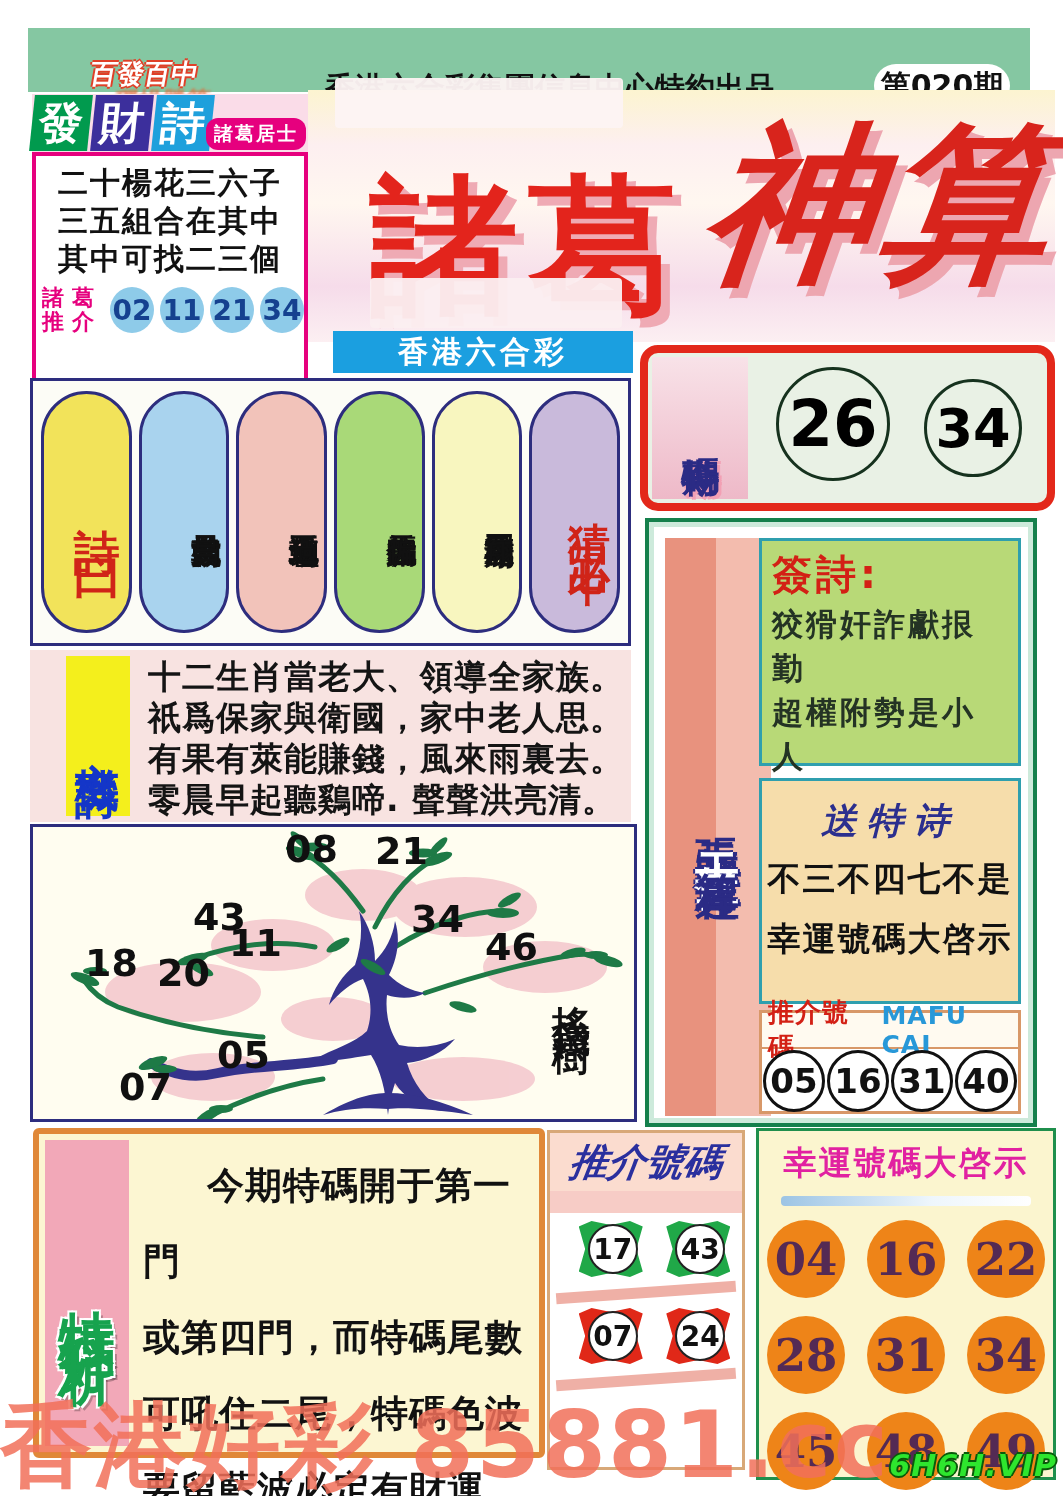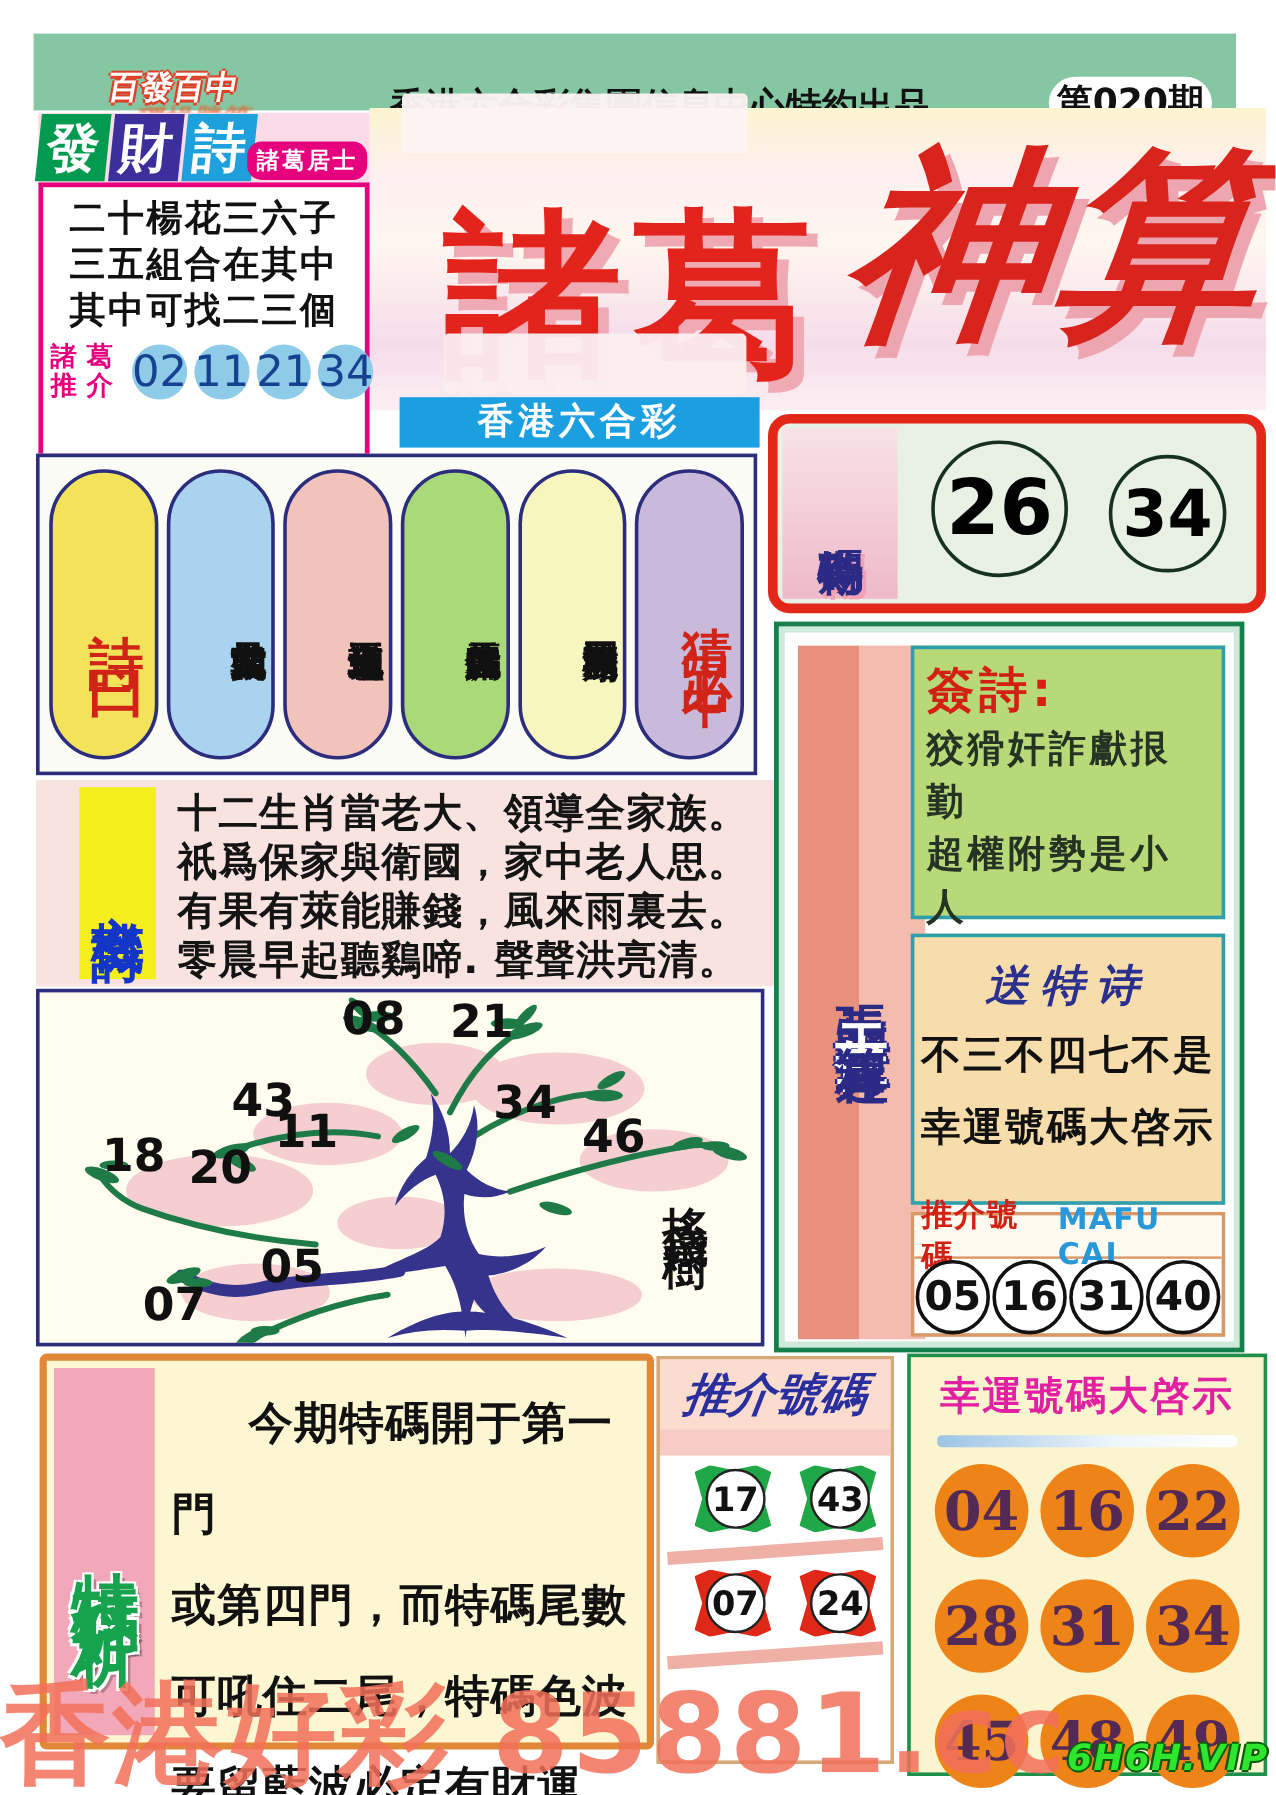--- a/index.html
+++ b/index.html
@@ -34,22 +34,22 @@
   .facai-tile{width:58px;height:56px;margin-right:3px;color:#fff;font-size:44px;font-weight:900;
               display:flex;align-items:center;justify-content:center;transform:skewX(-6deg);}
   .tile-g{background:#019a4e;} .tile-p{background:#3c2f9c;} .tile-c{background:#1ea0dc;}
   .jushi-badge{position:absolute;right:2px;bottom:2px;background:#e6007e;color:#fff;font-size:19px;
                font-weight:700;padding:3px 8px;border-radius:12px;letter-spacing:2px;}
   .facai-body{left:32px;top:152px;width:268px;height:214px;border:4px solid #e6007e;background:#fff;padding-top:8px;}
   .facai-line{font-size:30px;font-weight:900;color:#111;text-align:center;letter-spacing:2px;line-height:38px;}
   .facai-tj{display:flex;align-items:center;margin:8px 0 0 6px;}
   .tj-grid{display:grid;grid-template-columns:26px 26px;gap:0 4px;margin-right:6px;}
   .tj-grid span{color:#e6007e;font-size:22px;font-weight:900;line-height:24px;}
-  .tj-ball{width:46px;height:46px;border-radius:50%;background:#8ecbe9;color:#15418f;font-size:36px;
-           font-weight:400;display:flex;align-items:center;justify-content:center;margin-left:6px;}
+  .tj-ball{width:46px;height:46px;border-radius:50%;background:#8ecbe9;color:#15418f;font-size:28px;
+           font-weight:700;display:flex;align-items:center;justify-content:center;margin-left:6px;}
 
   
   .special-box{left:640px;top:345px;width:399px;height:150px;border:8px solid #e3281a;border-radius:18px;
                background:#e9f1e5;}
   .special-strip{position:absolute;left:4px;top:4px;width:96px;height:142px;
                  background:linear-gradient(180deg,#f8e2e8,#eeb9c8);display:flex;align-items:center;justify-content:center;}
   .special-label{writing-mode:vertical-rl;text-orientation:upright;font-size:38px;font-weight:900;
                  color:#2b2b85;text-shadow:3px 3px 0 #f2a0b4;letter-spacing:0px;}
   .sp-circle{position:absolute;border:3px solid #16321e;border-radius:50%;display:flex;align-items:center;
              justify-content:center;color:#000000;font-weight:700;background:transparent;}
@@ -61,21 +61,21 @@
               display:flex;gap:7px;padding:10px 8px;box-sizing:border-box;}
   .pill{flex:1;border:3px solid #2d2d7e;border-radius:46px;writing-mode:vertical-rl;text-orientation:upright;
         text-align:center;font-family:"DejaVu Serif",serif;font-weight:700;color:#111;font-size:30px;}
   .pill-label{background:#f2e35a;color:#d02418;font-size:46px;font-weight:900;letter-spacing:34px;padding-top:26px;
               font-family:"DejaVu Sans",sans-serif;}
   .pill-1{background:#a9d3ee;} .pill-2{background:#f2c3ba;} .pill-3{background:#a9d978;} .pill-4{background:#f8f6bf;}
   .pill-last{background:#c9badb;color:#d02418;font-size:42px;font-weight:900;letter-spacing:14px;padding-top:10px;
              font-family:"DejaVu Sans",sans-serif;}
 
   
-  .xuanji{left:30px;top:650px;width:601px;height:172px;background:#f8e3e1;padding-left:19px;}
+  .xuanji{left:30px;top:650px;width:601px;height:172px;background:#f8e3e1;}
   .xj-tile{position:absolute;left:36px;top:6px;width:64px;height:160px;background:#f4ef1c;
            display:flex;align-items:center;justify-content:center;}
   .xj-label{writing-mode:vertical-rl;text-orientation:upright;font-size:44px;font-weight:900;color:#1436c8;letter-spacing:6px;}
   .xj-lines{position:absolute;left:118px;top:6px;width:480px;}
   .xj-lines div{font-size:33px;font-weight:700;color:#141414;line-height:41px;letter-spacing:1px;}
 
   
   .tree-box{left:30px;top:824px;width:601px;height:292px;border:3px solid #2d2d7e;background:#fffdf0;}
   .tree-box svg{position:absolute;left:0;top:0;}
   .tnum{position:absolute;font-size:38px;font-weight:900;color:#101010;}
@@ -135,21 +135,21 @@
   .shield::before{content:"";position:absolute;inset:0;background:var(--c);
     clip-path:polygon(0% 10%,20% 0%,50% 7%,80% 0%,100% 10%,90% 50%,100% 90%,80% 100%,50% 93%,20% 100%,0% 90%,10% 50%);}
   .shield .num{position:absolute;left:9px;top:3px;width:46px;height:46px;background:#fff;border:2px solid #222;
                border-radius:50%;display:flex;align-items:center;justify-content:center;font-size:28px;font-weight:700;color:#111;}
   .sh-green{--c:#20a848;} .sh-red{--c:#e02818;} .sh-blue{--c:#28a8e0;}
 
   
   .lucky{left:756px;top:1128px;width:300px;height:352px;border:3px solid #1f8f4c;background:#fbf5cf;box-sizing:border-box;}
   .lucky-title{margin-top:10px;text-align:center;font-size:33px;font-weight:900;color:#e121a1;letter-spacing:2px;}
   .lucky-bar{height:10px;margin:10px 22px 2px 22px;background:linear-gradient(90deg,#9cc4e4,#eef6fc 60%,#ffffff);border-radius:4px;}
-  .lucky-grid{display:grid;grid-template-columns:repeat(3,78px);gap:18px 10px;justify-content:center;margin-top:14px;}
+  .lucky-grid{display:grid;grid-template-columns:repeat(3,78px);gap:18px 22px;justify-content:center;margin-top:14px;}
   .lucky-ball{width:78px;height:78px;border-radius:50%;background:#ee8418;display:flex;align-items:center;
               justify-content:center;font-family:"DejaVu Serif",serif;font-size:45px;font-weight:700;color:#542a54;}
 
   
   .wm-main{left:0px;top:1384px;width:1150px;font-size:92px;font-weight:900;color:#f2705a;opacity:.85;
            white-space:nowrap;letter-spacing:2px;z-index:50;}
   .wm-corner{right:6px;top:1448px;font-size:30px;font-weight:900;font-style:italic;color:#2ee62e;z-index:60;
              text-shadow:-2px 0 #0a5a0a,2px 0 #0a5a0a,0 -2px #0a5a0a,0 2px #0a5a0a;letter-spacing:1px;}
 </style>
 </head>

